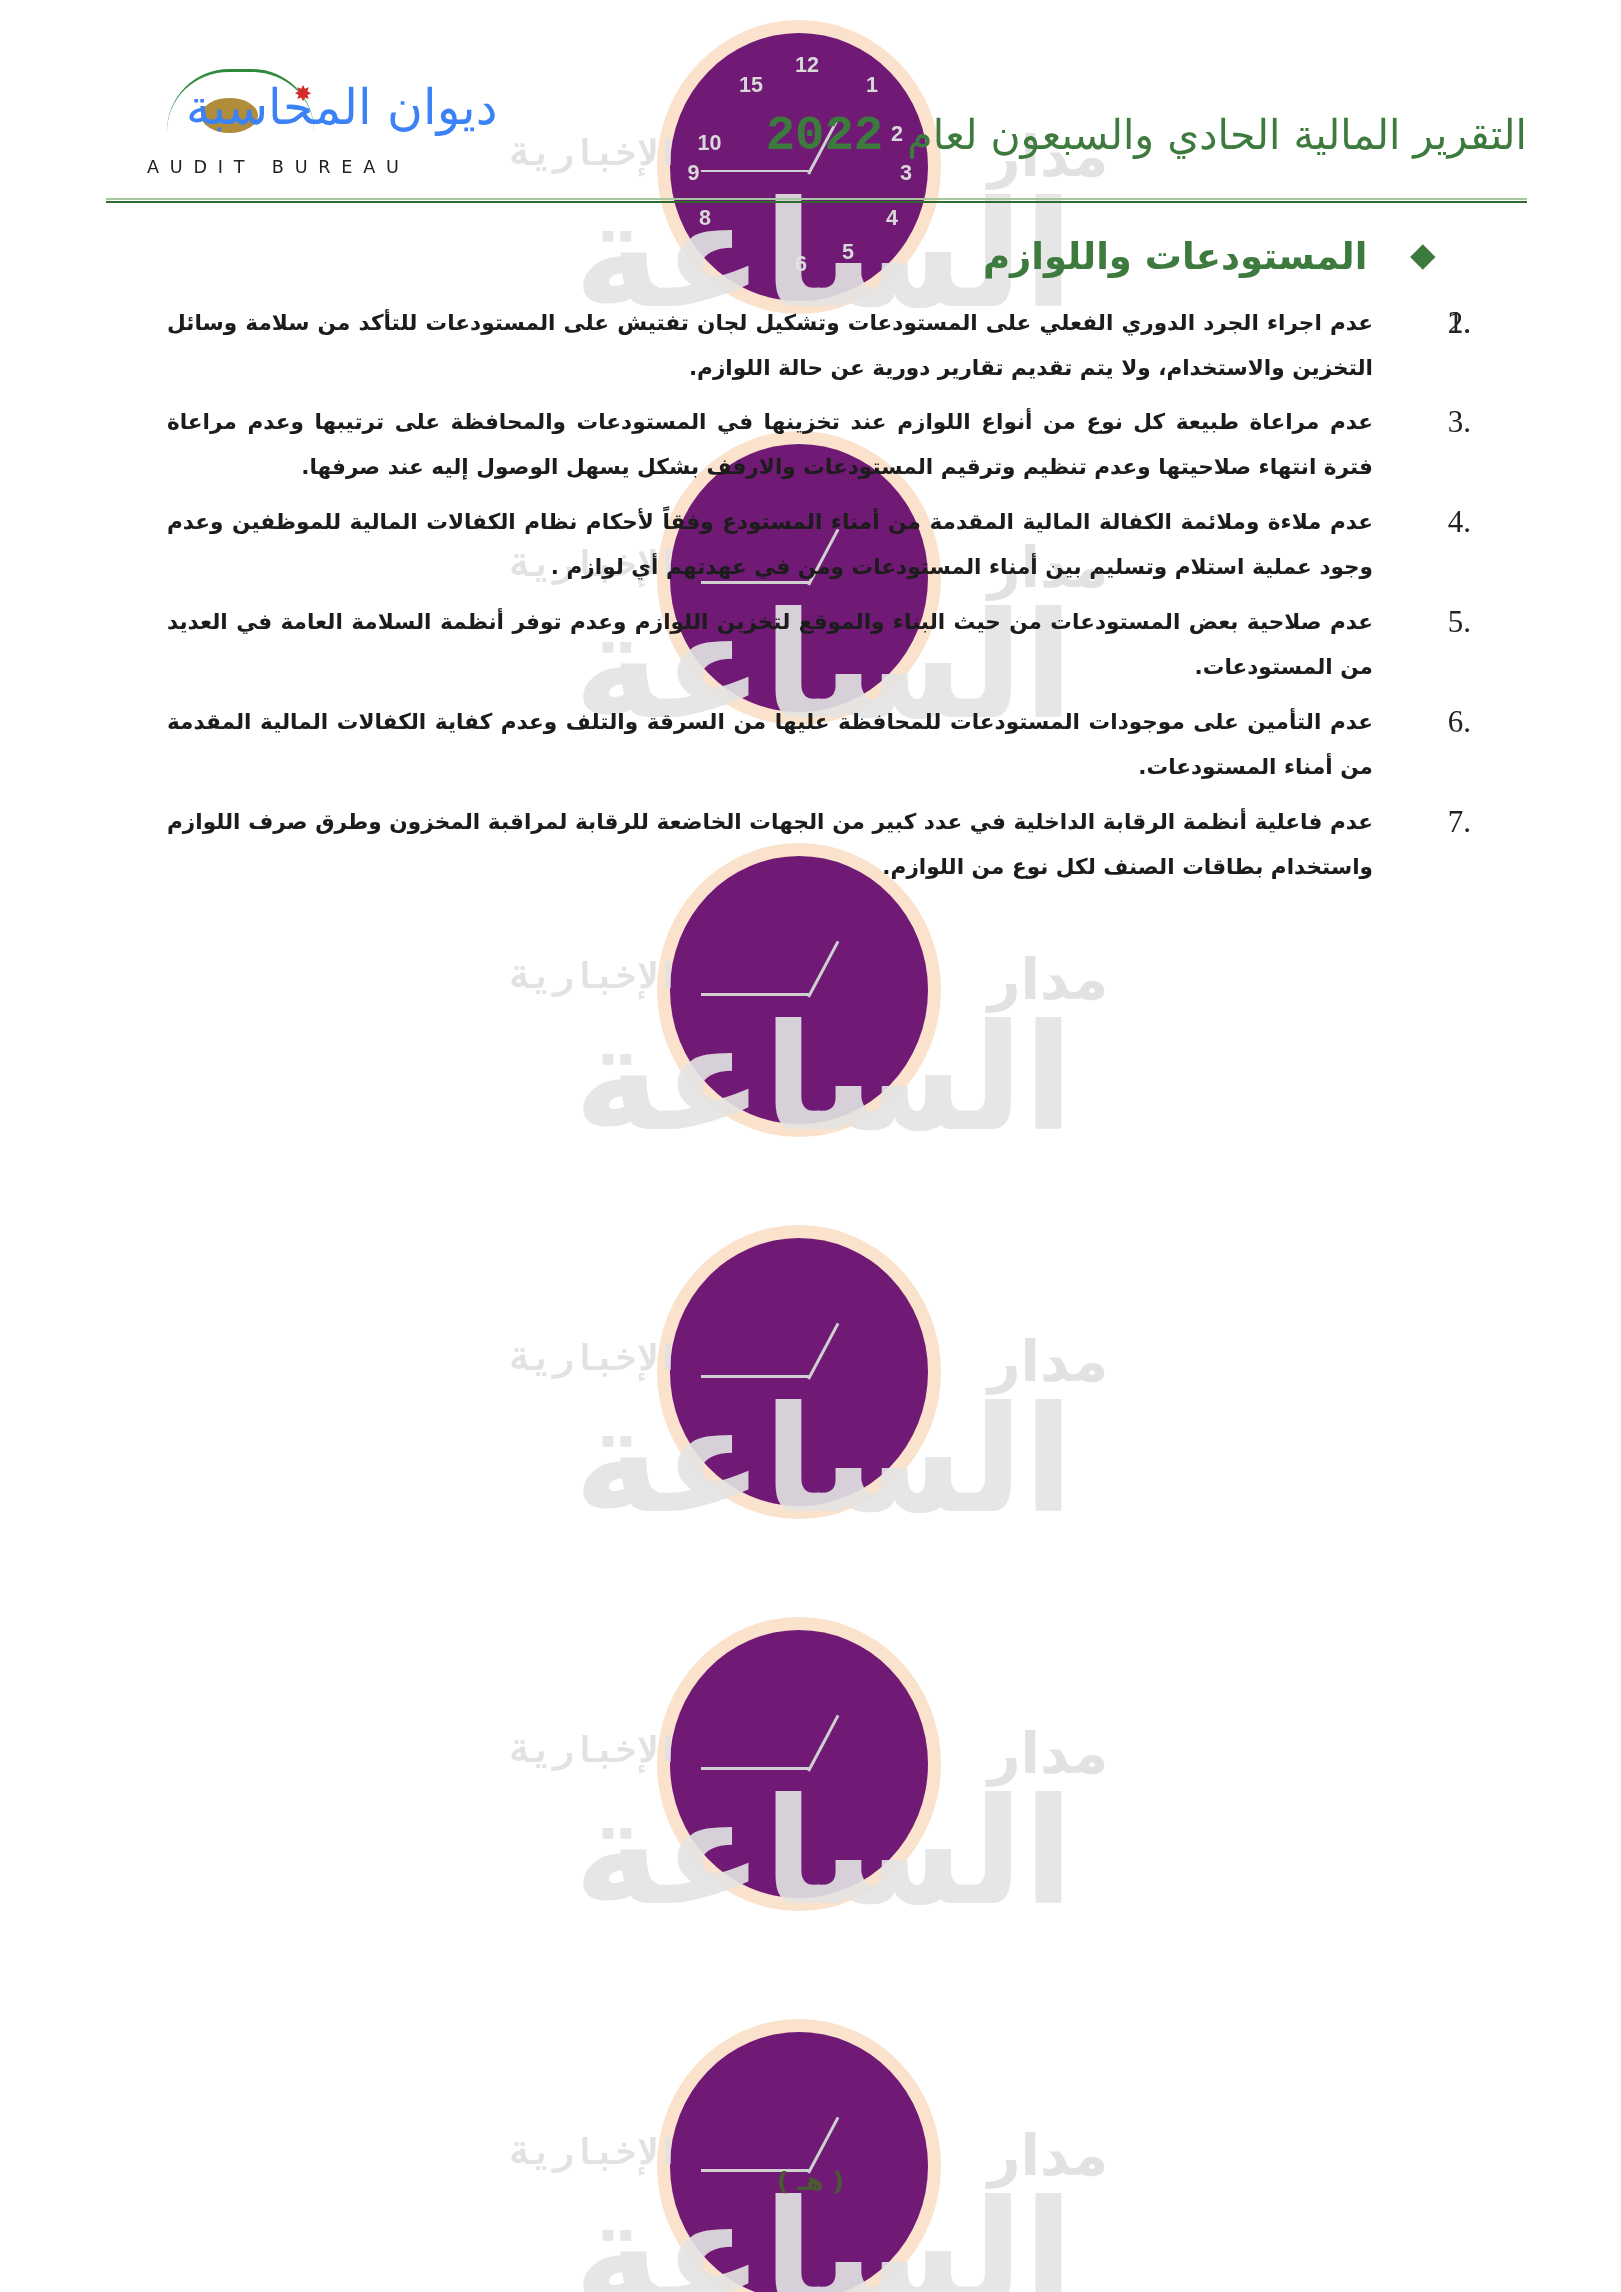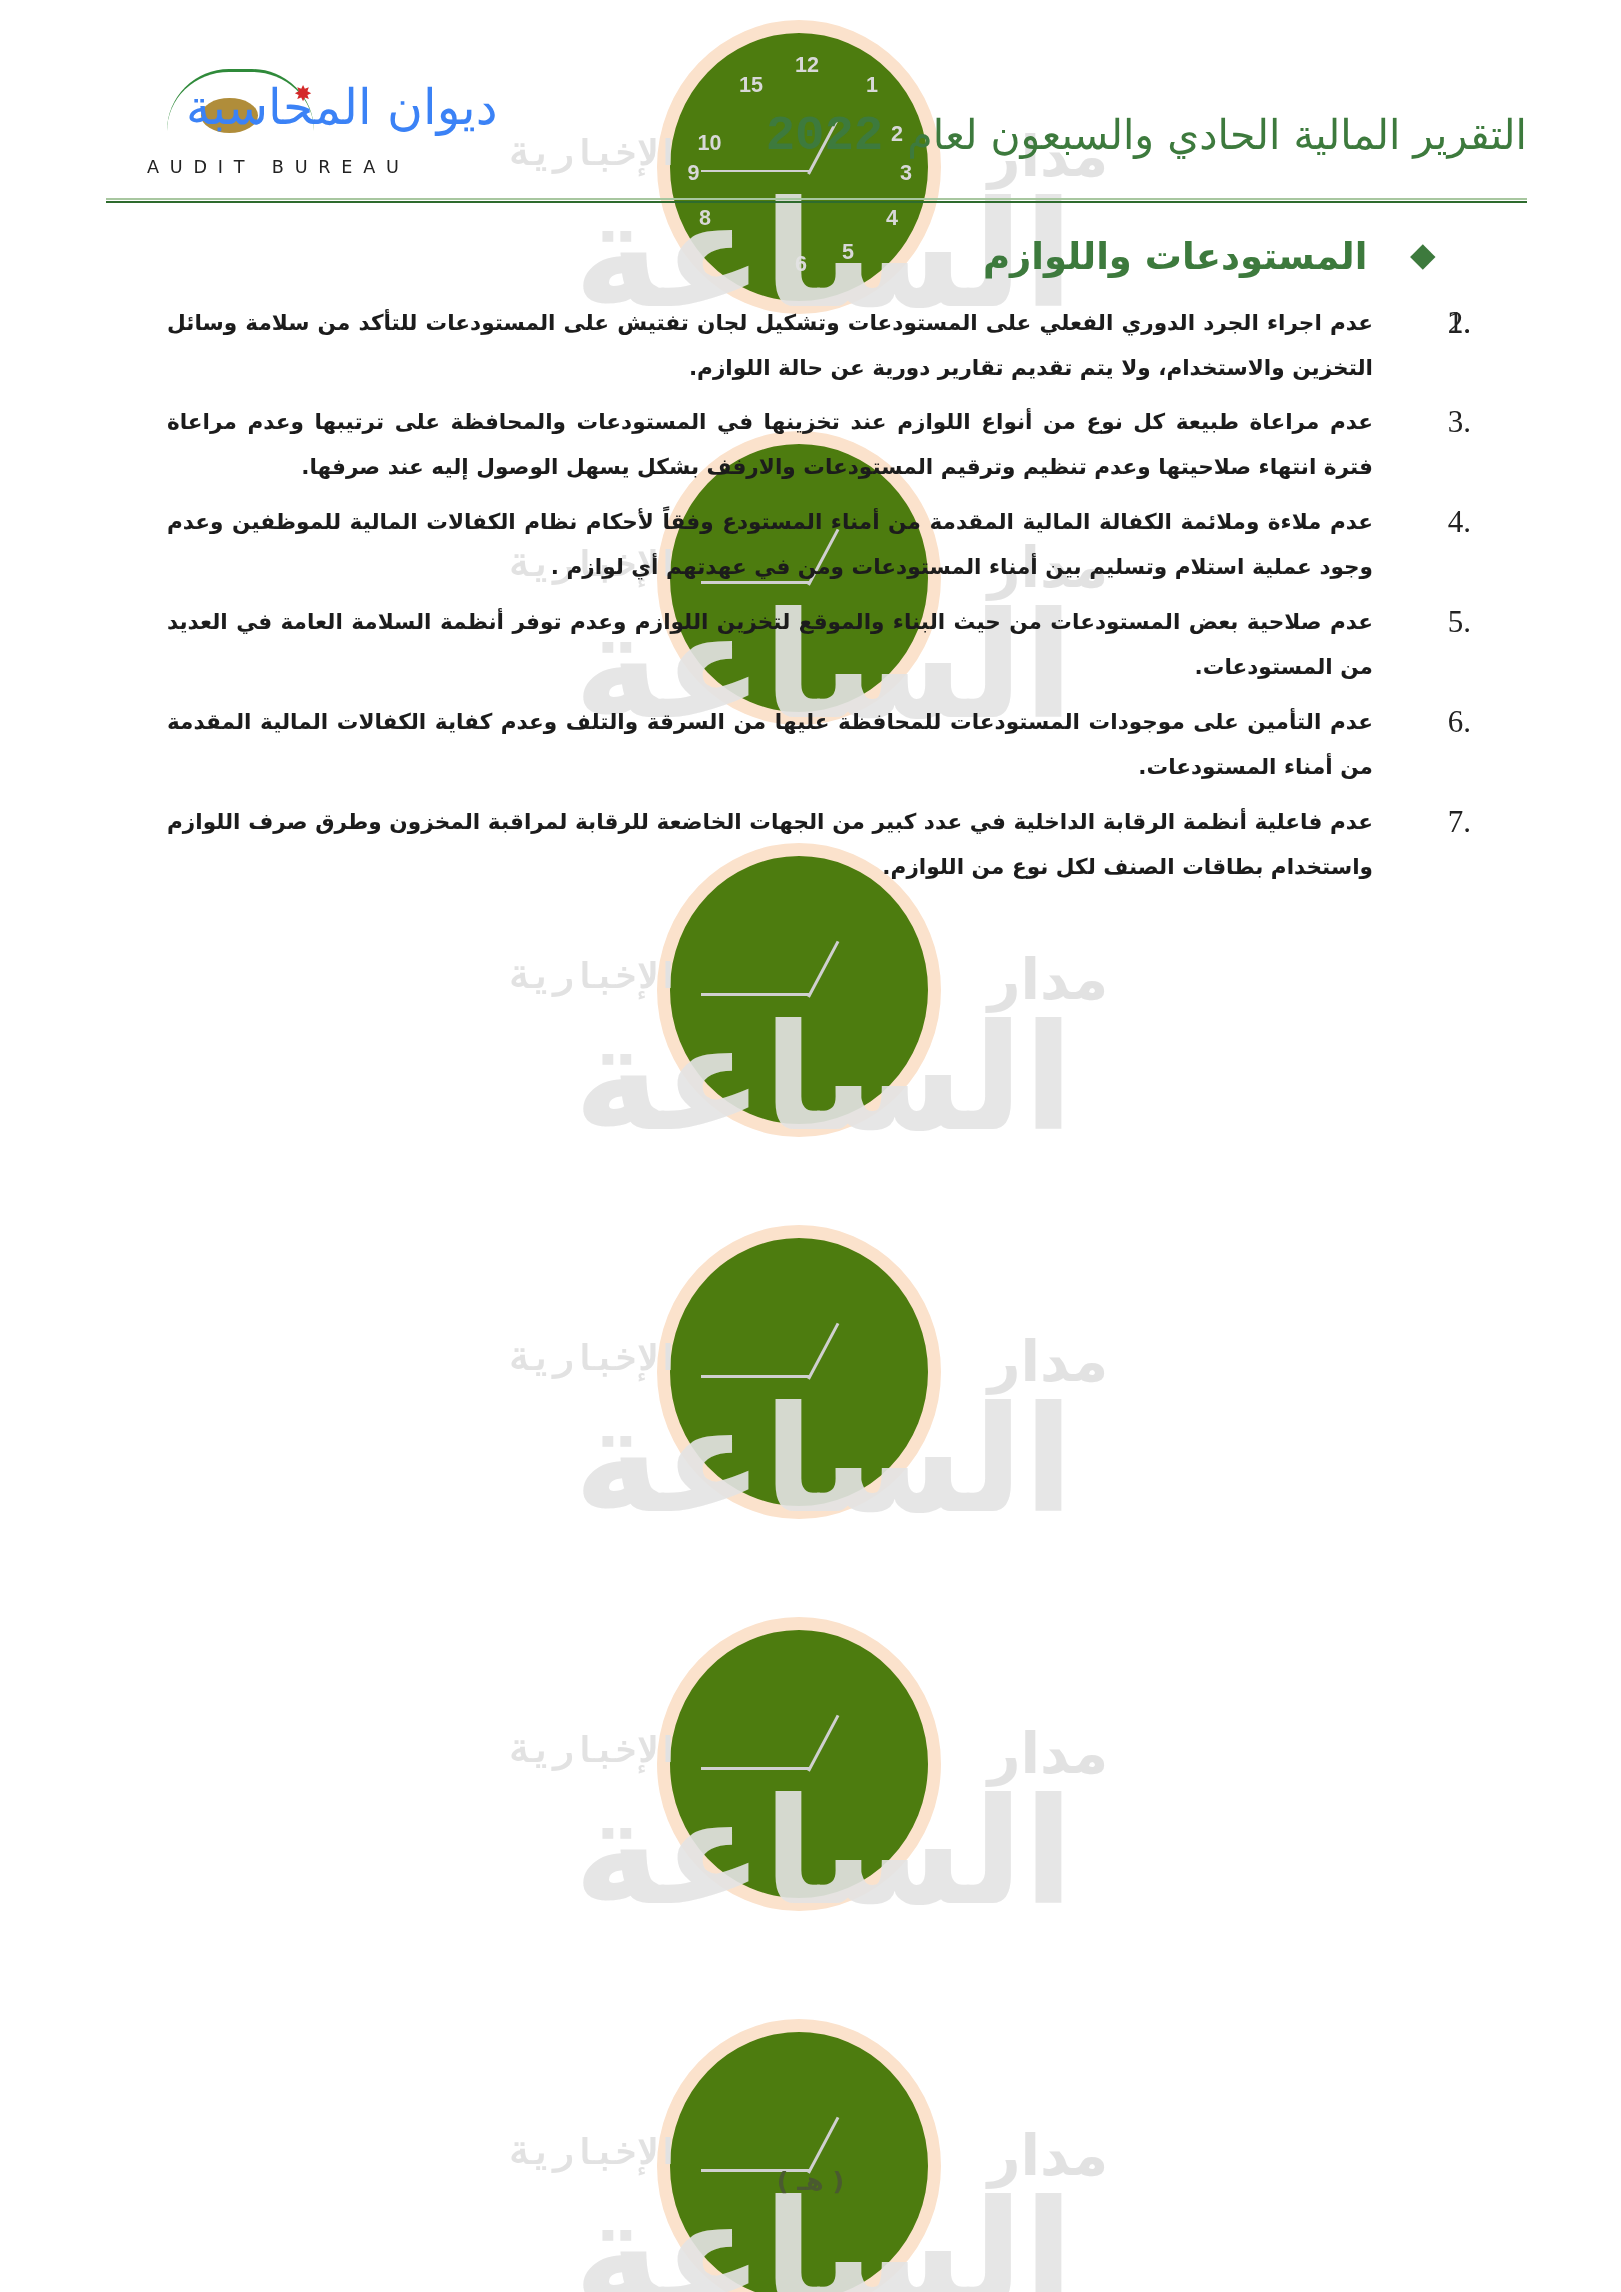--- a/index.html
+++ b/index.html
@@ -23,21 +23,21 @@
     pointer-events: none;
     z-index: 0;
   }
   .wm-clock {
     position: absolute;
     left: 147px;
     top: 0;
     width: 284px;
     height: 294px;
     border-radius: 50%;
-    background: #4d7c0f;
+    background: #701a75;
     border: 13.7px solid #fbe2cc;
     box-sizing: border-box;
   }
   .wm-clock .num {
     position: absolute;
     font-family: "Liberation Sans", sans-serif;
     font-weight: bold;
     font-size: 21.6px;
     color: #d8d8d8;
   }

